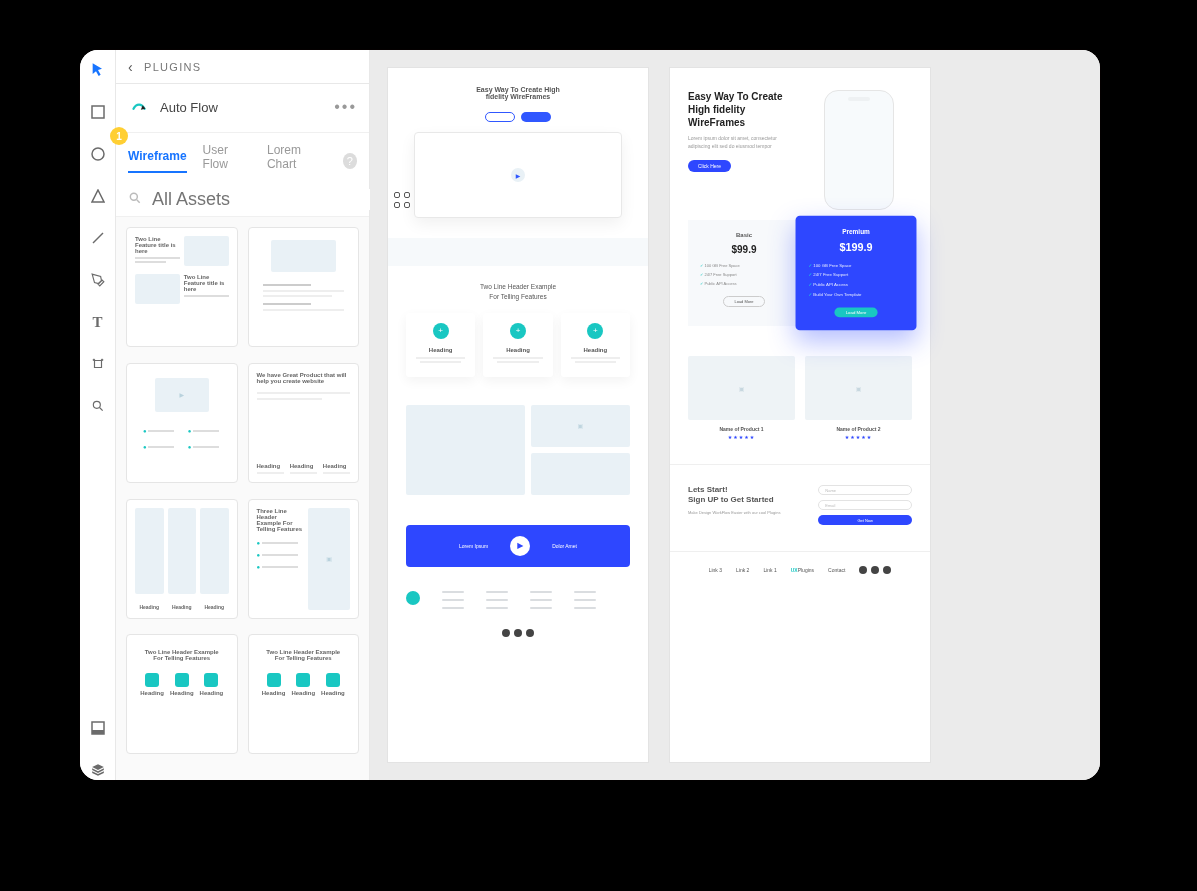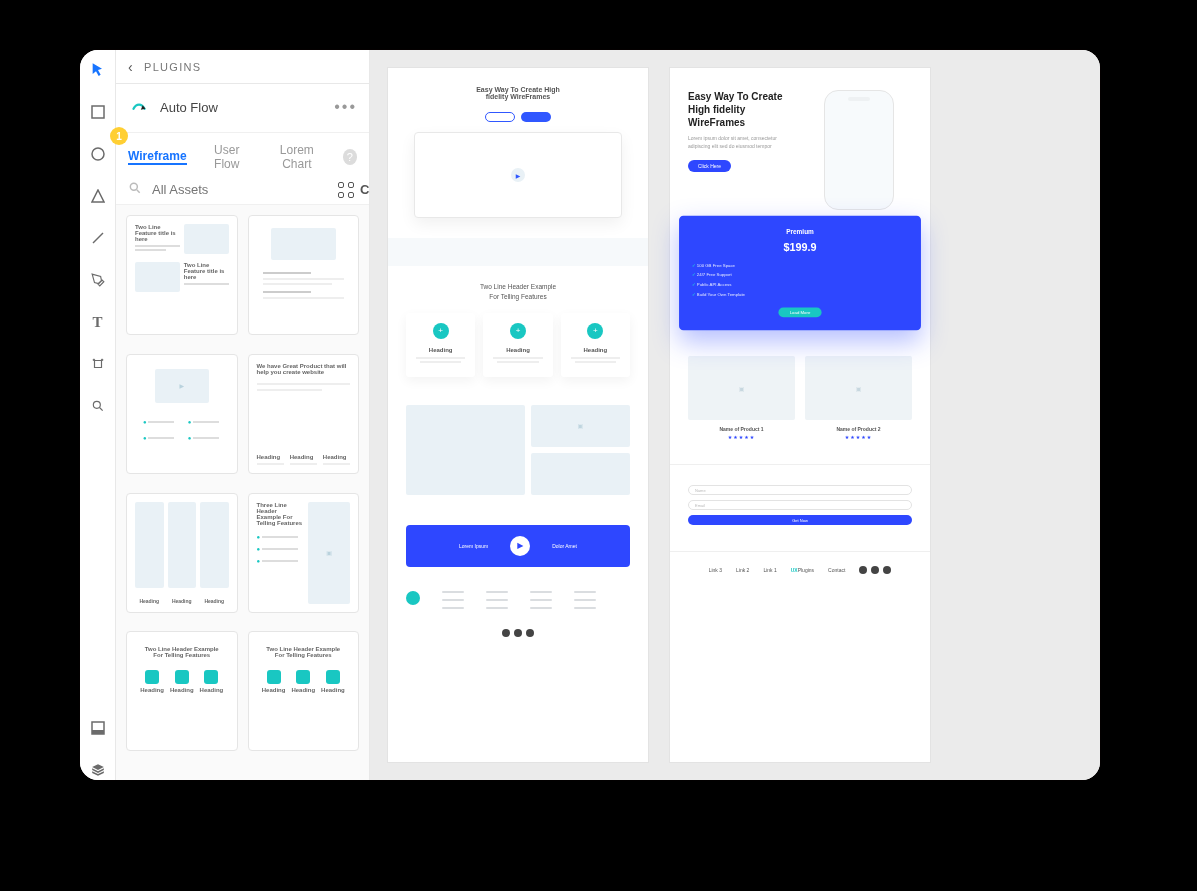--- a/index.html
+++ b/index.html
@@ -59,40 +59,40 @@
   .plugin-row .logo {
     width: 22px; height: 22px; border-radius: 4px; display:flex;align-items:center;justify-content:center;
   }
   .plugin-row .name { font-size: 13px; color: #444; flex: 1; }
   .plugin-row .dots { color: #999; letter-spacing: 2px; cursor: pointer; }
 
   .sub-tabs {
     display: flex; align-items: center; gap: 16px; padding: 10px 12px 0 12px;
     font-size: 12px; color: #999; position: relative;
   }
-  .sub-tabs .st { cursor: pointer; text-align: center; }
+  .sub-tabs .st { padding-bottom: 8px; cursor: pointer; }
   .sub-tabs .st.active { color: #1774ff; font-weight: 600; border-bottom: 2px solid #1774ff; }
   .sub-tabs .help {
     margin-left: auto; width: 16px; height: 16px; border-radius: 50%;
     background: #dcdcdc; color: #fff; font-size: 11px; display:flex;align-items:center;justify-content:center;
   }
   .badge {
     position: absolute; left: -6px; top: -6px; width: 18px; height: 18px; border-radius: 50%;
     background: #ffcf33; color: #fff; font-size: 10px; display:flex;align-items:center;justify-content:center;
     font-weight:700;
   }
   .sub-tabs-wrap { position: relative; }
 
   .search-row {
     display: flex; align-items: center; padding: 10px 12px 6px 12px; gap: 10px;
     border-bottom: 1px solid #f0f0f0;
   }
   .search-row .mag { color: #bbb; font-size: 14px; }
   .search-row input {
-    border: none; outline: none; font-size: 13px; color: #555; flex: 1;
+    border: none; outline: none; font-size: 18px; color: #555; flex: 1;
   }
   .search-row .cat {
     display: flex; align-items: center; gap: 6px; font-size: 13px; font-weight: 600; color: #555;
     cursor: pointer;
   }
   .cat-grid {
     width: 16px; height: 16px; position: relative;
   }
   .cat-grid span {
     position: absolute; width: 6px; height: 6px; border: 1.5px solid #555; border-radius: 2px;
@@ -479,20 +479,30 @@
             <h1>Easy Way To Create High fidelity WireFrames</h1>
             <p>Lorem ipsum dolor sit amet, consectetur adipiscing elit sed do eiusmod tempor</p>
             <span class="btn-sm">Click Here</span>
           </div>
           <div class="rght">
               <div class="a2-phone"></div>
             </div>
         </div>
 
         <div class="pricing">
+          <div class="price-card">
+            <h4>Basic</h4>
+            <div class="p">$99.9</div>
+            <ul>
+              <li>100 GB Free Space</li>
+              <li>24/7 Free Support</li>
+              <li>Public API Access</li>
+            </ul>
+            <span class="pbtn">Load More</span>
+          </div>
           <div class="price-card featured">
             <h4>Premium</h4>
             <div class="p">$199.9</div>
             <ul>
               <li>100 GB Free Space</li>
               <li>24/7 Free Support</li>
               <li>Public API Access</li>
               <li>Build Your Own Template</li>
             </ul>
             <span class="pbtn">Load More</span>
@@ -506,20 +516,24 @@
             <div class="stars">★★★★★</div>
           </div>
           <div class="a2-prod">
             <div class="pimg">▣</div>
             <div class="pn">Name of Product 2</div>
             <div class="stars">★★★★★</div>
           </div>
         </div>
 
         <div class="a2-signup">
+          <div class="sl">
+            <h3><span>Lets Start!</span><br><span>Sign UP to Get Started</span></h3>
+            <p>Make Design WorkFlow Easier with our cool Plugins</p>
+          </div>
           <div class="sr">
             <div class="fld">Name</div>
             <div class="fld">Email</div>
             <div class="fld btn">Get Now</div>
           </div>
         </div>
 
         <div class="a2-foot">
           <span>Link 3</span>
           <span>Link 2</span>

